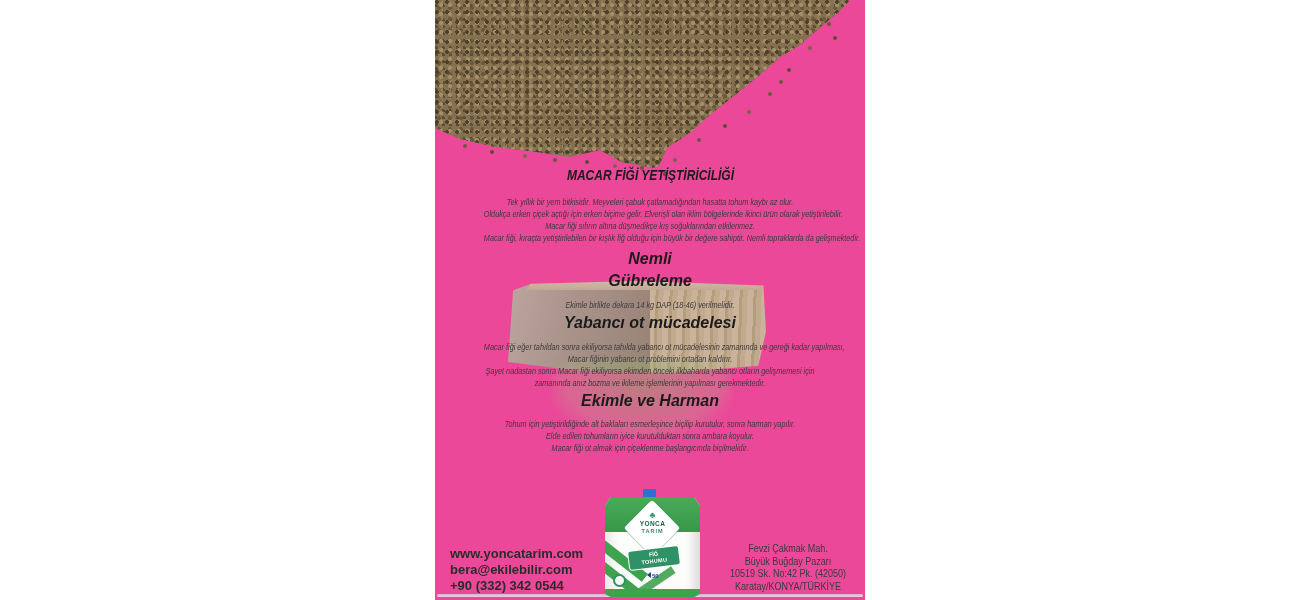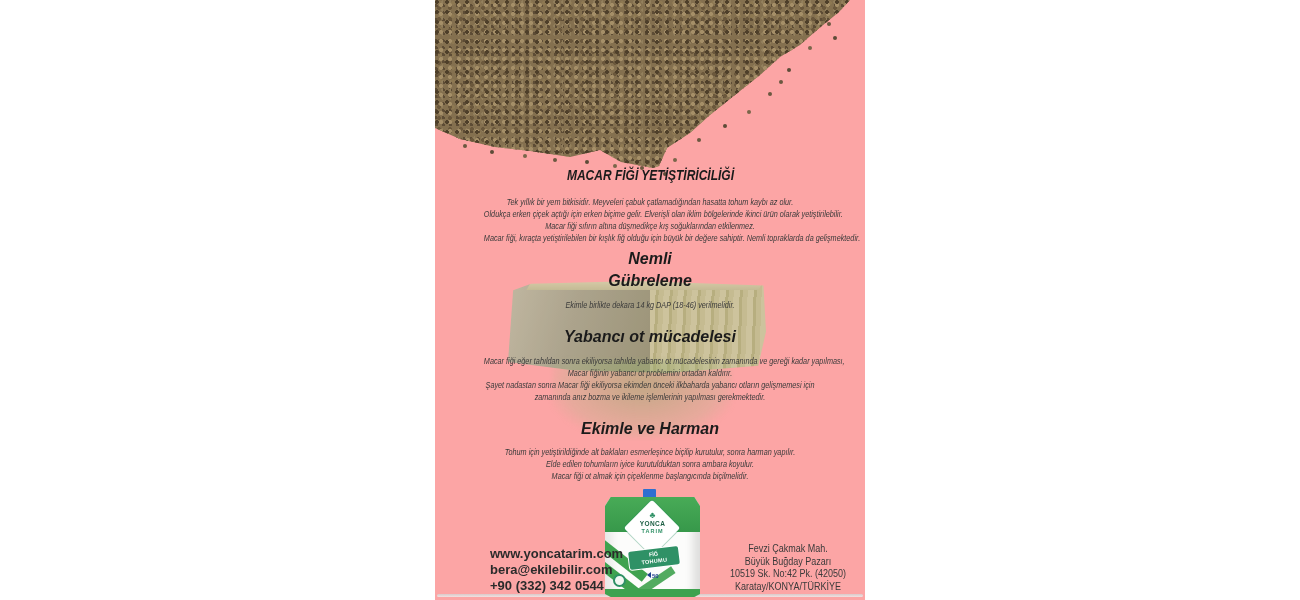--- a/index.html
+++ b/index.html
@@ -1,20 +1,20 @@
 <!DOCTYPE html>
 <html><head>
 <meta charset="utf-8">
 <style>
   html,body{margin:0;padding:0;}
   body{
     width:1300px;height:600px;background:#ffffff;position:relative;overflow:hidden;
     font-family:"Liberation Sans","DejaVu Sans",sans-serif;
   }
-  .page{position:absolute;left:435px;top:0;width:430px;height:600px;background:#fca5a5;}
+  .page{position:absolute;left:435px;top:0;width:430px;height:600px;background:#ec4899;}
 
   
   .seed-pile{
     position:absolute;left:0;top:0;width:430px;height:170px;z-index:1;
     background-color:#84704f;
     background-image:
       radial-gradient(circle at 2px 2px,#4e3f2a 1.6px,transparent 2.1px),
       radial-gradient(circle at 6px 5px,#a58f68 1.8px,transparent 2.3px),
       radial-gradient(circle at 4px 8px,#6b583c 1.7px,transparent 2.2px),
       radial-gradient(circle at 8px 2px,#93805d 1.5px,transparent 2px),
@@ -60,25 +60,25 @@
   
   .content{position:absolute;inset:0;z-index:2;padding-top:166px;text-align:center;}
   .doc-title{margin:0;font-size:15px;line-height:18px;font-weight:700;font-style:italic;
     color:#1b1b1b;letter-spacing:0;}
   .doc-title .sq{display:inline-block;transform:scaleX(.8);white-space:nowrap;}
   .heading{margin:0;font-size:16px;line-height:18px;font-weight:700;font-style:italic;color:#1b1b1b;}
   .para{margin:2px;}
   .bodyline{font-size:9.3px;line-height:12px;font-style:italic;color:#3a3a3a;
     white-space:nowrap;transform:scaleX(.78);transform-origin:50% 50%;}
   .mt12{margin-top:12px;} .mt9{margin-top:9px;} .mt8{margin-top:8px;}
-  .mt6{margin-top:6px;} .mt4{margin-top:4px;} .mt3{margin-top:17px;}
+  .mt6{margin-top:6px;} .mt4{margin-top:4px;} .mt3{margin-top:3px;}
 
   
   .contact{position:absolute;left:15px;top:546px;z-index:3;text-align:left;
-    font-weight:700;font-size:13px;line-height:16px;color:#2b2b2b;margin-left:40px;}
+    font-weight:700;font-size:13px;line-height:16px;color:#2b2b2b;}
   .address{position:absolute;right:6px;top:543px;width:142px;z-index:3;text-align:center;
     font-size:10px;line-height:12.5px;color:#3a3a3a;}
   .address div{white-space:nowrap;transform:scaleX(.9);transform-origin:50% 50%;}
   .bottom-edge{position:absolute;left:2px;right:2px;top:594px;height:3px;z-index:1;
     background:linear-gradient(#d2d2d2,#efefef);opacity:.8;border-radius:2px;}
 
   
   .bag{position:absolute;left:170px;top:489px;width:95px;height:109px;z-index:3;}
   .bag-tab{position:absolute;left:38px;top:0;width:13px;height:9px;background:#2e6fd0;border-radius:1px;}
   .bag-body{position:absolute;left:0;top:8px;width:95px;height:100px;background:#fcfcfb;

